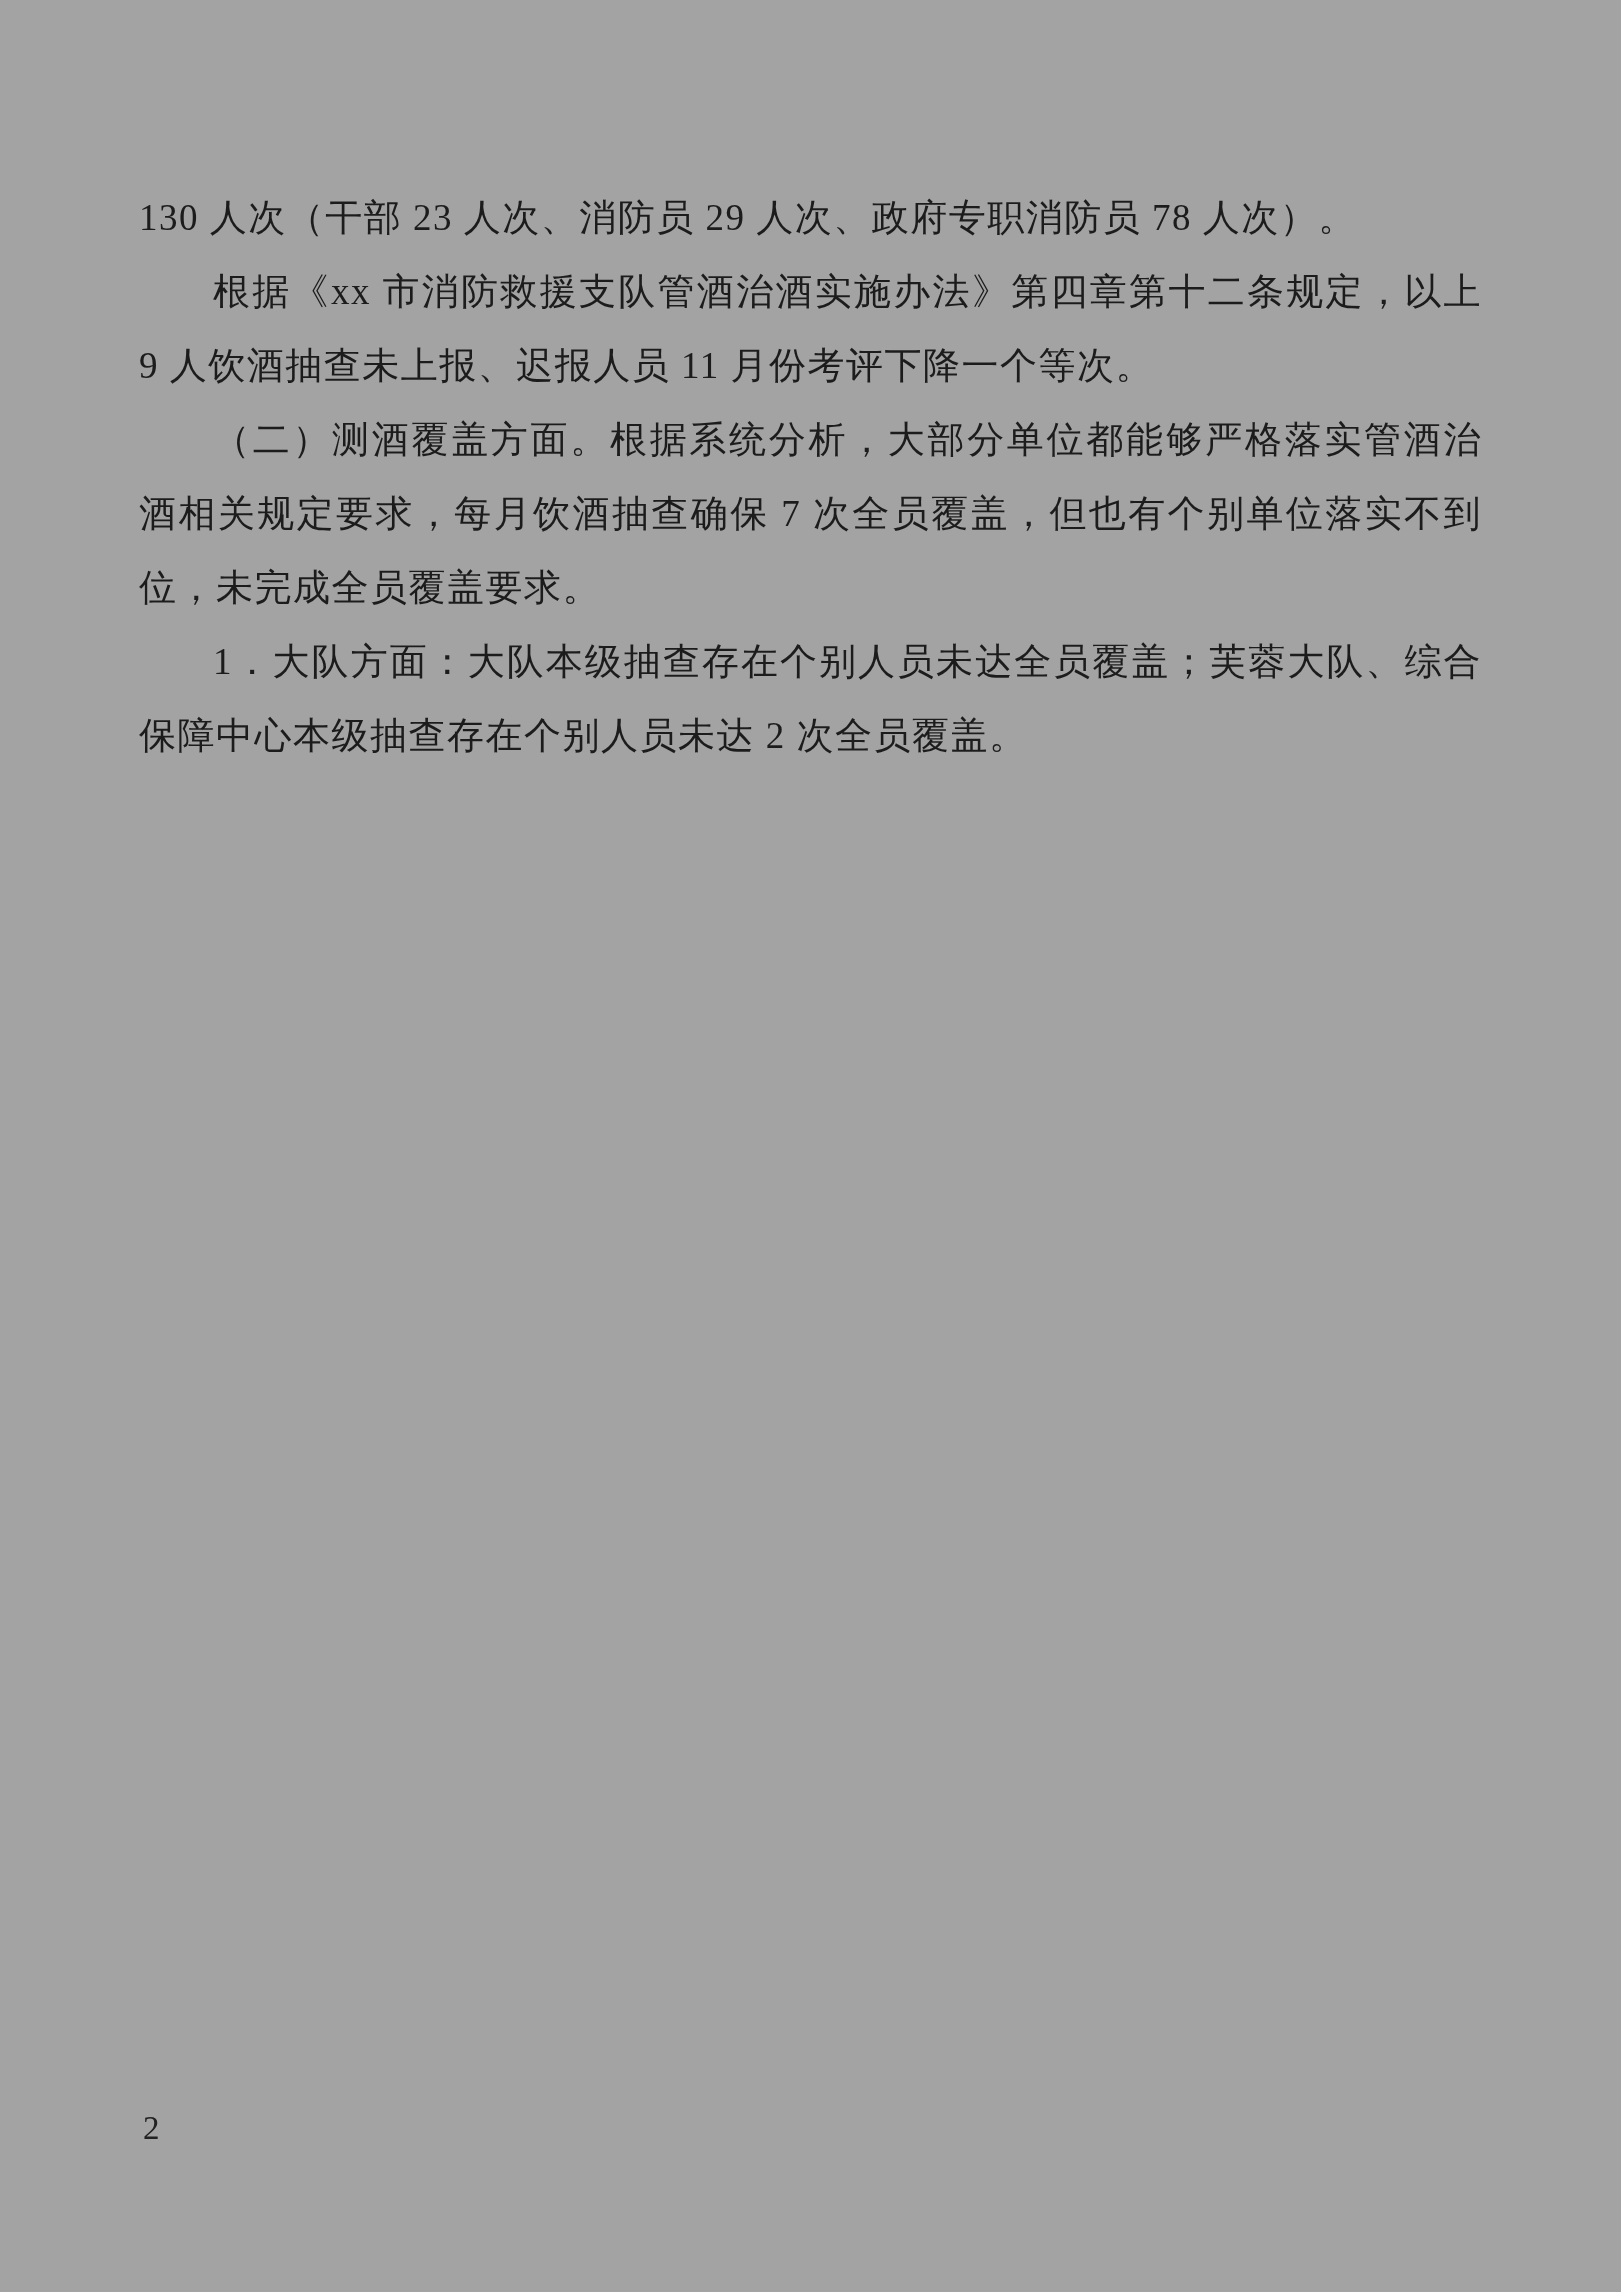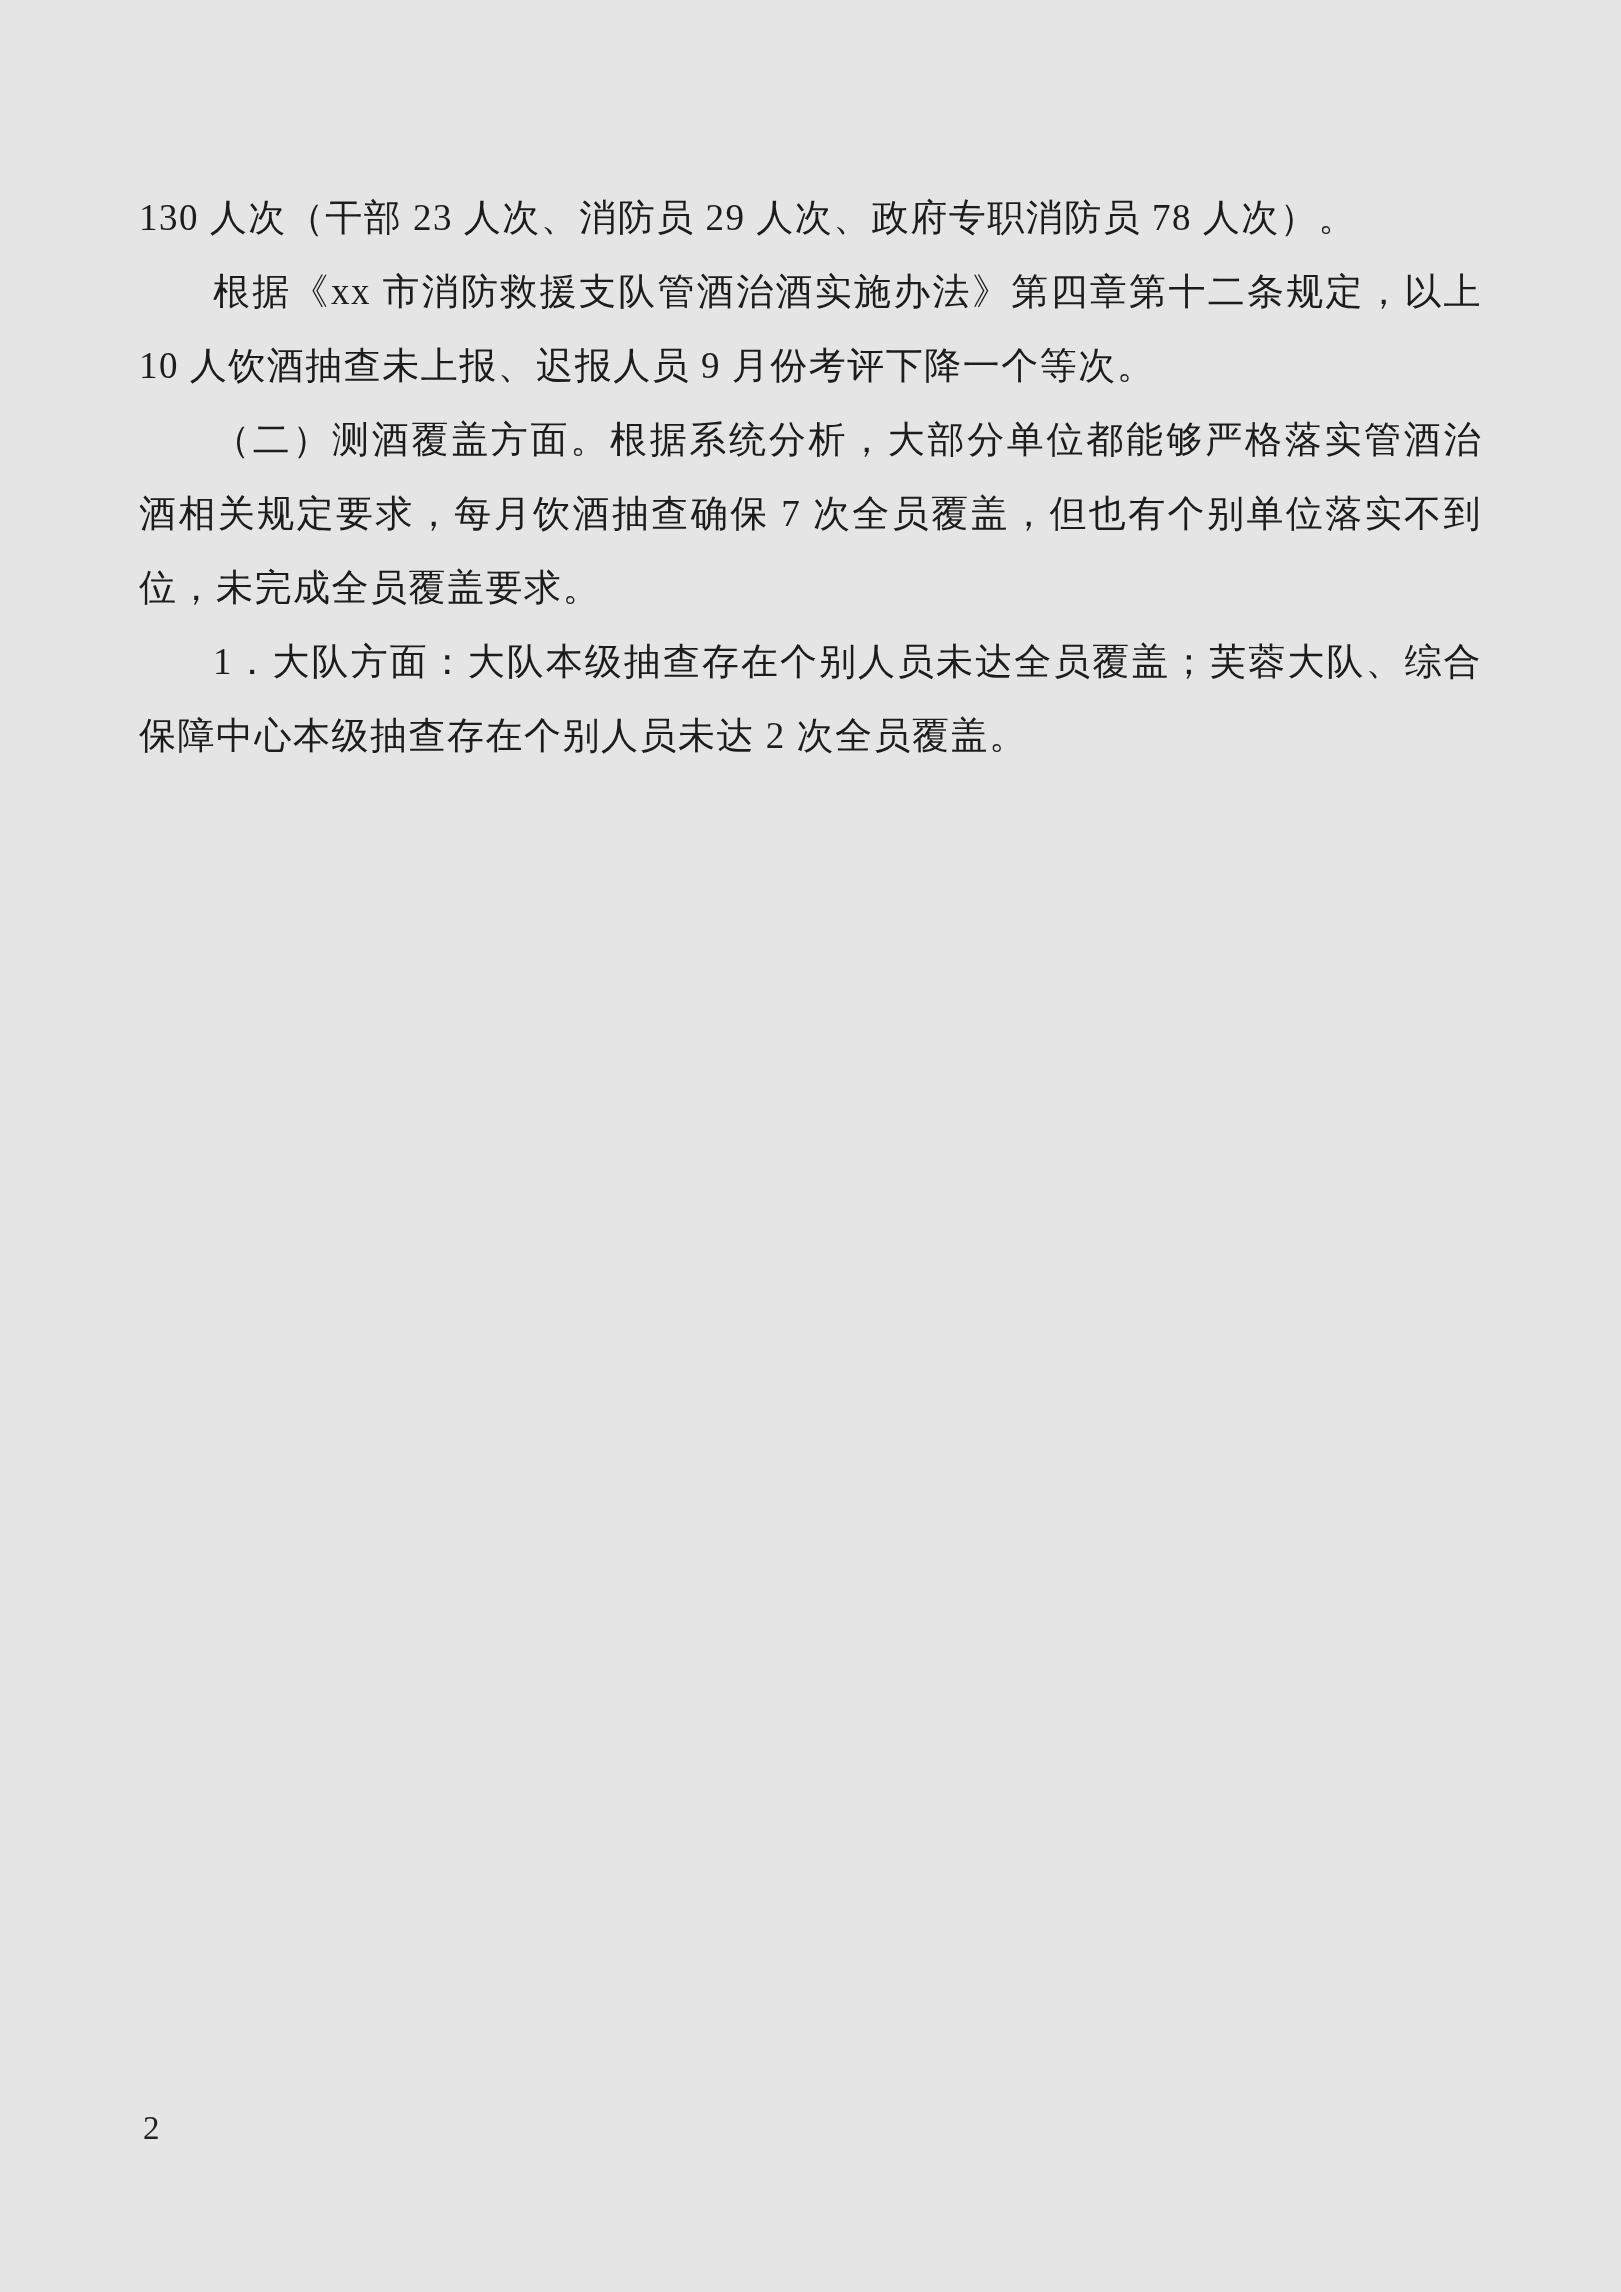--- a/index.html
+++ b/index.html
@@ -11,21 +11,21 @@
     height: 2293px;
     background: #ffffff;
     position: relative;
     overflow: hidden;
     font-family: "Liberation Serif", "DejaVu Serif", serif;
     color: #1c1c1c;
   }
   .page {
     position: absolute;
     inset: 0;
-    background: #e5e5e5;
+    background: #a3a3a3;
   }
   .content {
     position: absolute;
     top: 181px;
     left: 139px;
     right: 139px;
   }
   .content p {
     margin: 0;
     font-size: 37px;
@@ -45,19 +45,19 @@
     line-height: 39px;
     color: #222222;
   }
 </style>
 </head>
 <body>
 
 <div class="page">
   <div class="content">
     <p>130 人次（干部 23 人次、消防员 29 人次、政府专职消防员 78 人次）。</p>
-    <p class="indent">根据《xx 市消防救援支队管酒治酒实施办法》第四章第十二条规定，以上 10 人饮酒抽查未上报、迟报人员 9 月份考评下降一个等次。</p>
+    <p class="indent">根据《xx 市消防救援支队管酒治酒实施办法》第四章第十二条规定，以上 9 人饮酒抽查未上报、迟报人员 11 月份考评下降一个等次。</p>
     <p class="indent">（二）测酒覆盖方面。根据系统分析，大部分单位都能够严格落实管酒治酒相关规定要求，每月饮酒抽查确保 7 次全员覆盖，但也有个别单位落实不到位，未完成全员覆盖要求。</p>
     <p class="indent">1．大队方面：大队本级抽查存在个别人员未达全员覆盖；芙蓉大队、综合保障中心本级抽查存在个别人员未达 2 次全员覆盖。</p>
   </div>
   <div class="footer-page-number">2</div>
 </div>
 
 
 </body></html>

